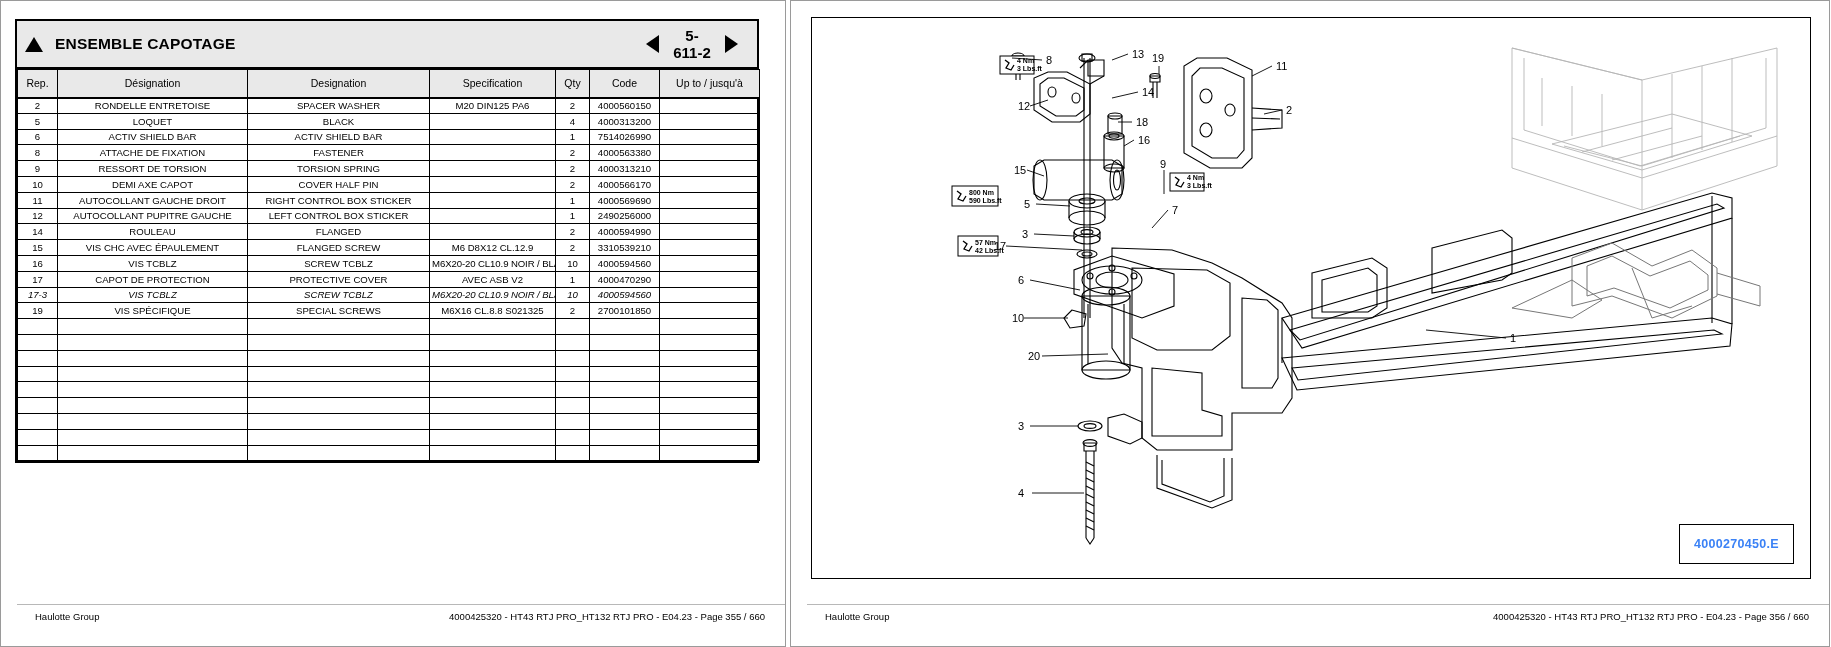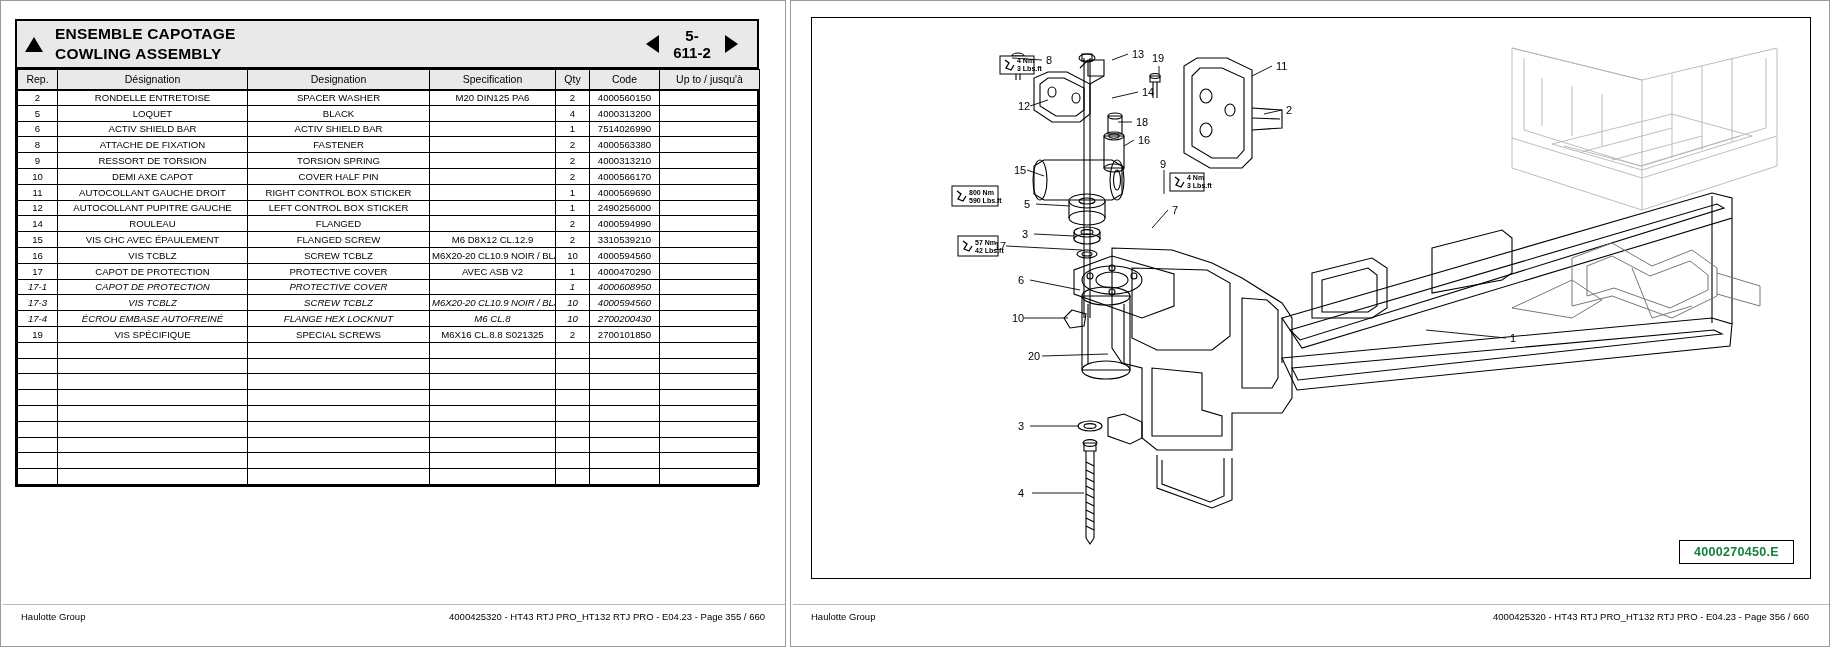--- a/index.html
+++ b/index.html
@@ -97,37 +97,37 @@
     text-align: center;
     height: 15.8px;
     padding: 0 2px;
     overflow: hidden;
     white-space: nowrap;
     font-weight: normal;
   }
   table.parts thead th {
     background: #e9e9e9;
     font-size: 10.5px;
-    height: 20px;
+    height: 28px;
     border-bottom: 2px solid #000;
   }
   .c-rep   { width: 40px; }
   .c-des1  { width: 190px; }
   .c-des2  { width: 182px; margin-top: 20px; }
   .c-spec  { width: 126px; }
   .c-qty   { width: 34px; }
   .c-code  { width: 70px; }
   .c-upto  { width: 100px; }
   tr.italic td { font-style: italic; }
   td.tiny { font-size: 7.2px; letter-spacing: -0.1px; }
   tr.empty td { height: 15.8px; }
 
   .footer {
     position: absolute;
-    left: 2px; right: 0; bottom: 0;
+    left: 16px; right: 0; bottom: 0;
     height: 42px;
     border-top: 1px solid #b8b8b8;
     background: #fff;
     display: flex;
     align-items: flex-start;
     padding-top: 6px;
   }
   .footer .fl {
     font-size: 9.5px; color: #000;
     padding-left: 18px;
@@ -145,24 +145,24 @@
     width: 1000px; height: 562px;
     border: 1px solid #000;
     background: #fff;
     overflow: hidden;
   }
   .codebox {
     position: absolute;
     right: 16px; bottom: 14px;
     border: 1px solid #000;
     background: #fff;
-    padding: 4px 14px;
+    padding: 12px 14px;
     font-size: 12.5px;
     font-weight: bold;
-    color: #15803d;
+    color: #3b82f6;
     letter-spacing: 0.3px;
   }
   svg.dwg { position: absolute; left: 0; top: 0; }
   .lbl { font-family: "Liberation Sans", sans-serif; font-size: 11px; fill: #000; }
   .torqtxt { font-family: "Liberation Sans", sans-serif; font-size: 7px; fill: #000; font-weight: bold;}
 </style>
 </head>
 <body>
 
 <div class="viewer">
@@ -170,21 +170,20 @@
   <div class="page page-left">
 
     <div class="sheet">
 
       <div class="hdr">
         <div class="hdr-tri">
           <div class="tri-up"></div>
         </div>
         <div class="hdr-titles">
           <div class="t">ENSEMBLE CAPOTAGE</div>
-          <div class="t">COWLING ASSEMBLY</div>
         </div>
         <div class="hdr-nav">
           <div class="nav-arrow-l"></div>
           <div class="pagenum">
             <div>5-</div>
             <div>611-2</div>
           </div>
           <div class="nav-arrow-r"></div>
         </div>
       </div>
@@ -304,44 +303,26 @@
             <tr>
               <td class="c-rep">17</td>
               <td class="c-des1">CAPOT DE PROTECTION</td>
               <td class="c-des2">PROTECTIVE COVER</td>
               <td class="c-spec">AVEC ASB V2</td>
               <td class="c-qty">1</td>
               <td class="c-code">4000470290</td>
               <td class="c-upto"></td>
             </tr>
             <tr class="italic">
-              <td class="c-rep">17-1</td>
-              <td class="c-des1">CAPOT DE PROTECTION</td>
-              <td class="c-des2">PROTECTIVE COVER</td>
-              <td class="c-spec"></td>
-              <td class="c-qty">1</td>
-              <td class="c-code">4000608950</td>
-              <td class="c-upto"></td>
-            </tr>
-            <tr class="italic">
               <td class="c-rep">17-3</td>
               <td class="c-des1">VIS TCBLZ</td>
               <td class="c-des2">SCREW TCBLZ</td>
               <td class="c-spec tiny">M6X20-20 CL10.9 NOIR / BLACK</td>
               <td class="c-qty">10</td>
               <td class="c-code">4000594560</td>
-              <td class="c-upto"></td>
-            </tr>
-            <tr class="italic">
-              <td class="c-rep">17-4</td>
-              <td class="c-des1">ÉCROU EMBASE AUTOFREINÉ</td>
-              <td class="c-des2">FLANGE HEX LOCKNUT</td>
-              <td class="c-spec">M6 CL.8</td>
-              <td class="c-qty">10</td>
-              <td class="c-code">2700200430</td>
               <td class="c-upto"></td>
             </tr>
             <tr>
               <td class="c-rep">19</td>
               <td class="c-des1">VIS SPÉCIFIQUE</td>
               <td class="c-des2">SPECIAL SCREWS</td>
               <td class="c-spec">M6X16 CL.8.8 S021325</td>
               <td class="c-qty">2</td>
               <td class="c-code">2700101850</td>
               <td class="c-upto"></td>

